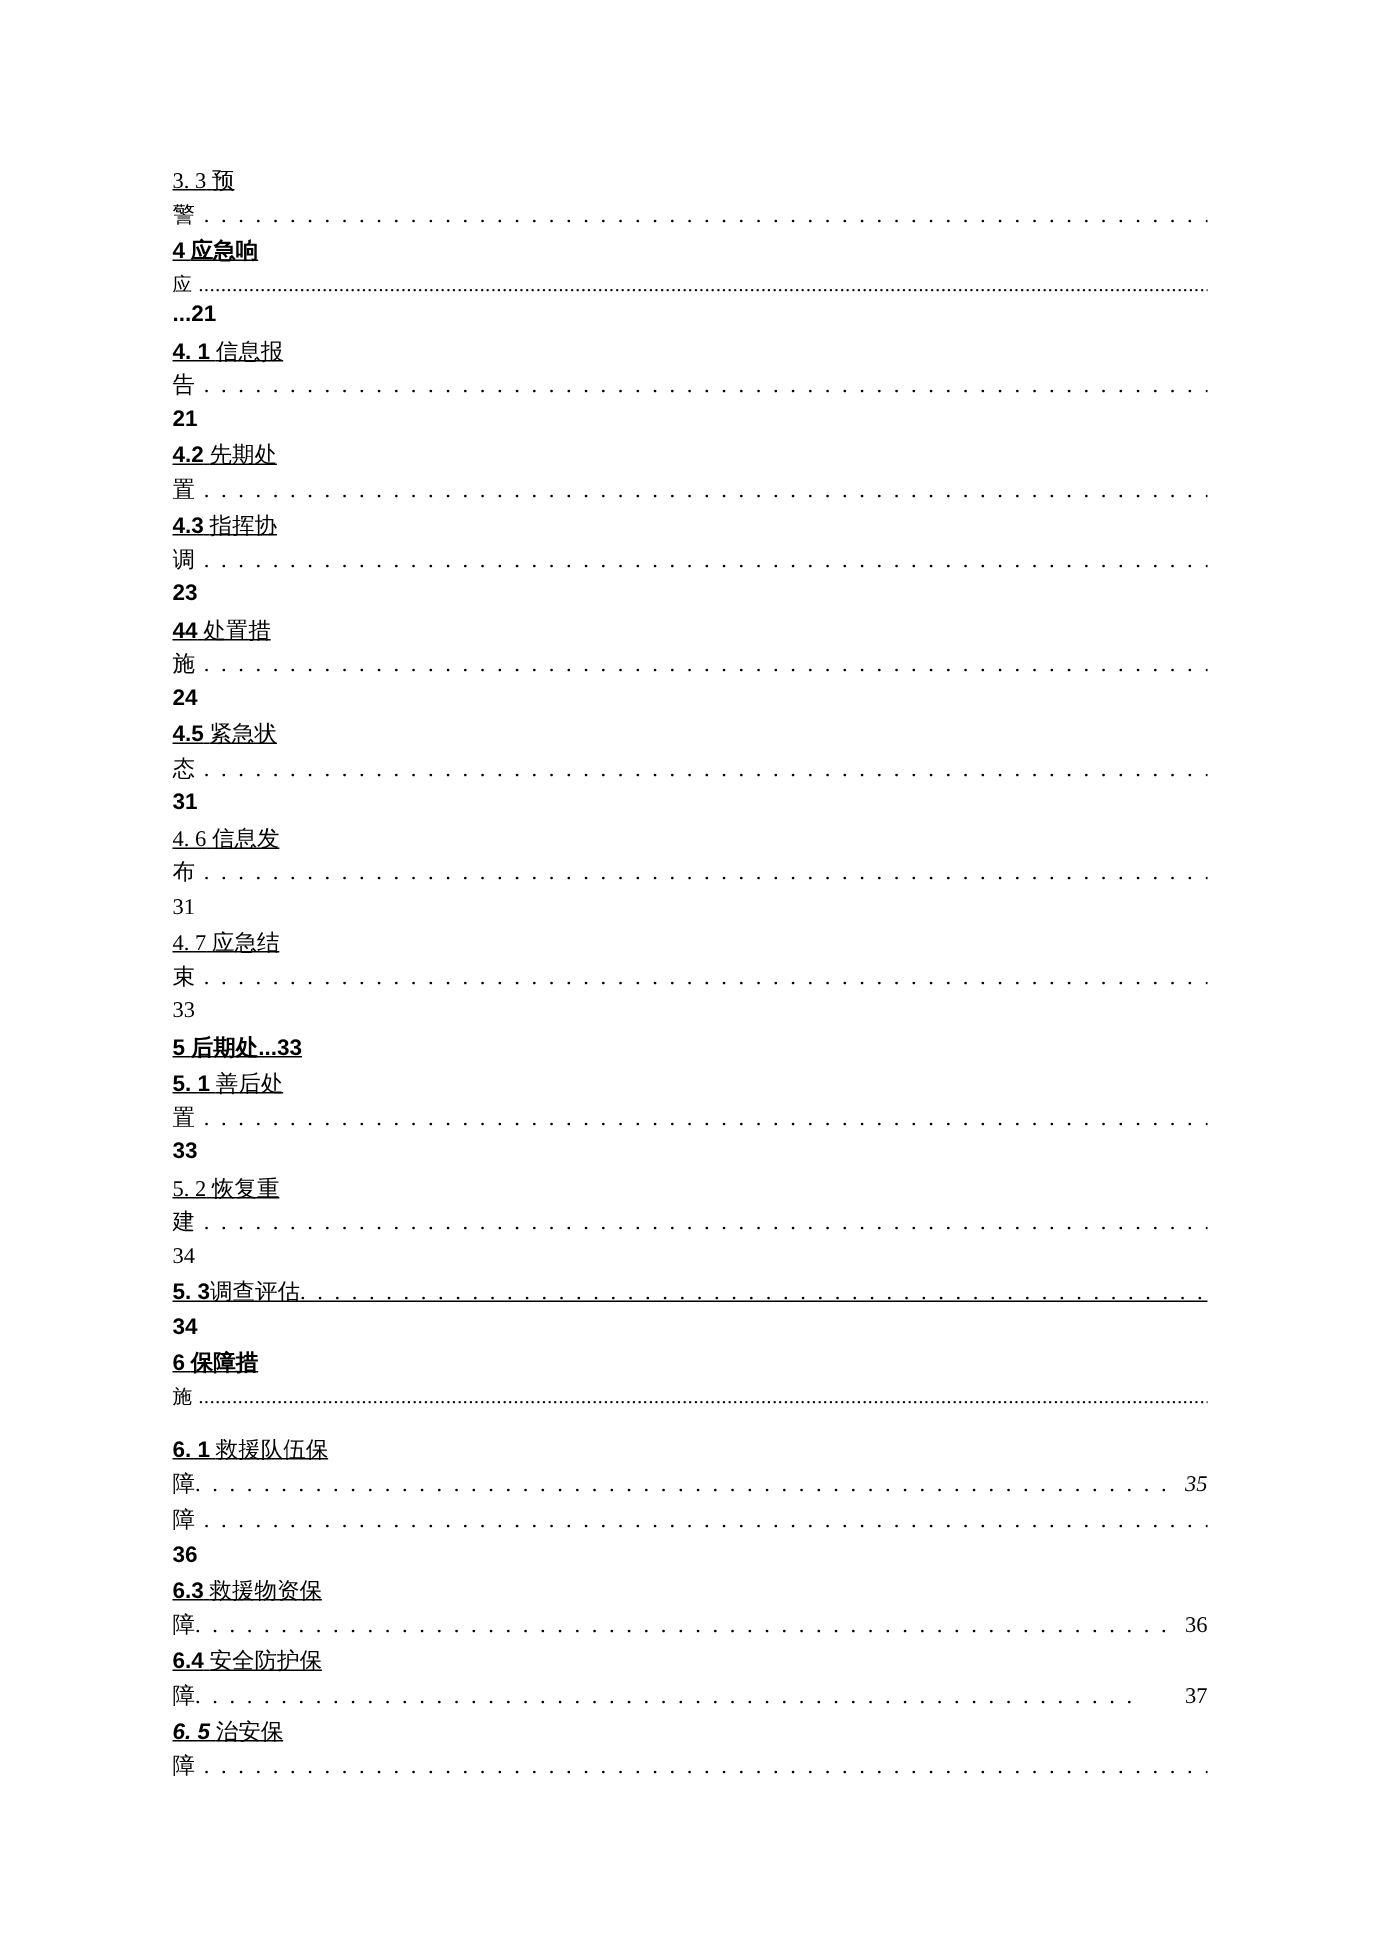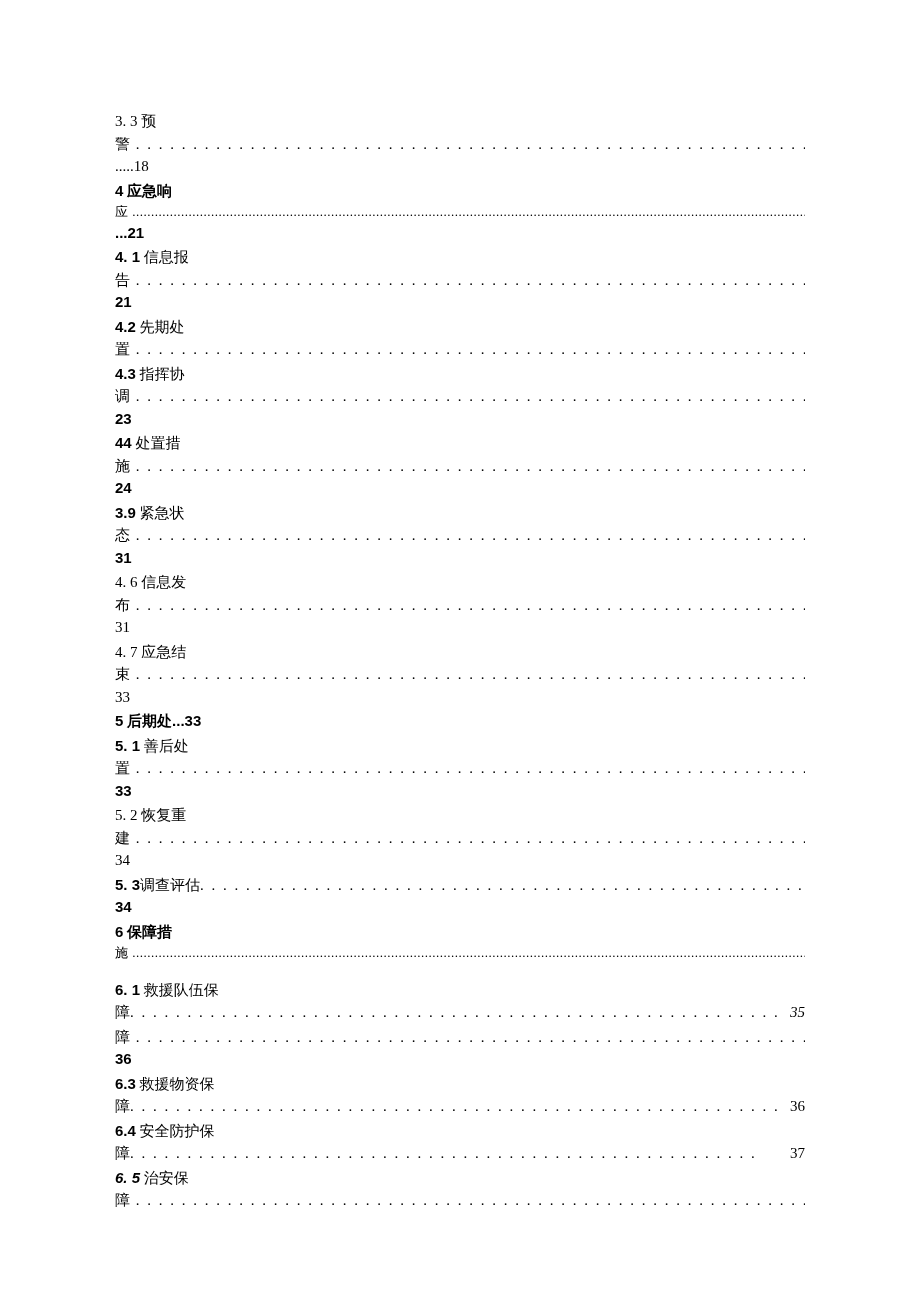--- a/index.html
+++ b/index.html
@@ -14,20 +14,21 @@
   .page {
     padding: 110px 115px 60px 115px;
     box-sizing: border-box;
   }
   .entry {
     margin-bottom: 2px;
     line-height: 1.5;
   }
   .line1 {
     white-space: nowrap;
+    text-decoration: underline;
   }
   .label {
     font-family: "SimSun", "宋体", serif;
   }
   .bold {
     font-weight: bold;
     font-family: "Microsoft YaHei", "SimHei", sans-serif;
   }
   .dots-line {
     overflow: hidden;
@@ -41,21 +42,20 @@
     font-size: 13px;
   }
 </style>
 </head>
 <body>
 
 <div class="page" id="page">
     <div class="entry">
       <div class="line1"><span>3.   3</span> <span class="label">预</span></div>
       <div class="dots-line"><span style="letter-spacing: normal;">警</span><span> . . . . . . . . . . . . . . . . . . . . . . . . . . . . . . . . . . . . . . . . . . . . . . . . . . . . . . . . . . . . . . . . . . . . . . . . . . . . . . . . . . . . . . . . . . . . . . . . . . . . </span></div>
-      <div>.....18</div>
     </div>
     <div class="entry">
       <div class="line1"><span class="bold">4</span> <span class="bold">应急响</span></div>
       <div class="dots-line-fine"><span>应</span><span> ................................................................................................................................................................................................................................................</span></div>
       <div class="bold">...21</div>
     </div>
     <div class="entry">
       <div class="line1"><span class="bold">4.   1</span> <span class="label">信息报</span></div>
       <div class="dots-line"><span style="letter-spacing: normal;">告</span><span> . . . . . . . . . . . . . . . . . . . . . . . . . . . . . . . . . . . . . . . . . . . . . . . . . . . . . . . . . . . . . . . . . . . . . . . . . . . . . . . . . . . . . . . . . . . . . . . . . . . . </span></div>
       <div class="bold">21</div>
@@ -68,21 +68,21 @@
       <div class="line1"><span class="bold">4.3</span> <span class="label">指挥协</span></div>
       <div class="dots-line"><span style="letter-spacing: normal;">调</span><span> . . . . . . . . . . . . . . . . . . . . . . . . . . . . . . . . . . . . . . . . . . . . . . . . . . . . . . . . . . . . . . . . . . . . . . . . . . . . . . . . . . . . . . . . . . . . . . . . . . . . </span></div>
       <div class="bold">23</div>
     </div>
     <div class="entry">
       <div class="line1"><span class="bold">44</span> <span class="label">处置措</span></div>
       <div class="dots-line"><span style="letter-spacing: normal;">施</span><span> . . . . . . . . . . . . . . . . . . . . . . . . . . . . . . . . . . . . . . . . . . . . . . . . . . . . . . . . . . . . . . . . . . . . . . . . . . . . . . . . . . . . . . . . . . . . . . . . . . . . </span></div>
       <div class="bold">24</div>
     </div>
     <div class="entry">
-      <div class="line1"><span class="bold">3.9</span> <span class="label">紧急状</span></div>
+      <div class="line1"><span class="bold">4.5</span> <span class="label">紧急状</span></div>
       <div class="dots-line"><span style="letter-spacing: normal;">态</span><span> . . . . . . . . . . . . . . . . . . . . . . . . . . . . . . . . . . . . . . . . . . . . . . . . . . . . . . . . . . . . . . . . . . . . . . . . . . . . . . . . . . . . . . . . . . . . . . . . . . . . </span></div>
       <div class="bold">31</div>
     </div>
     <div class="entry">
       <div class="line1"><span>4.   6</span> <span class="label">信息发</span></div>
       <div class="dots-line"><span style="letter-spacing: normal;">布</span><span> . . . . . . . . . . . . . . . . . . . . . . . . . . . . . . . . . . . . . . . . . . . . . . . . . . . . . . . . . . . . . . . . . . . . . . . . . . . . . . . . . . . . . . . . . . . . . . . . . . . . </span></div>
       <div>31</div>
     </div>
     <div class="entry">
       <div class="line1"><span>4.   7</span> <span class="label">应急结</span></div>

